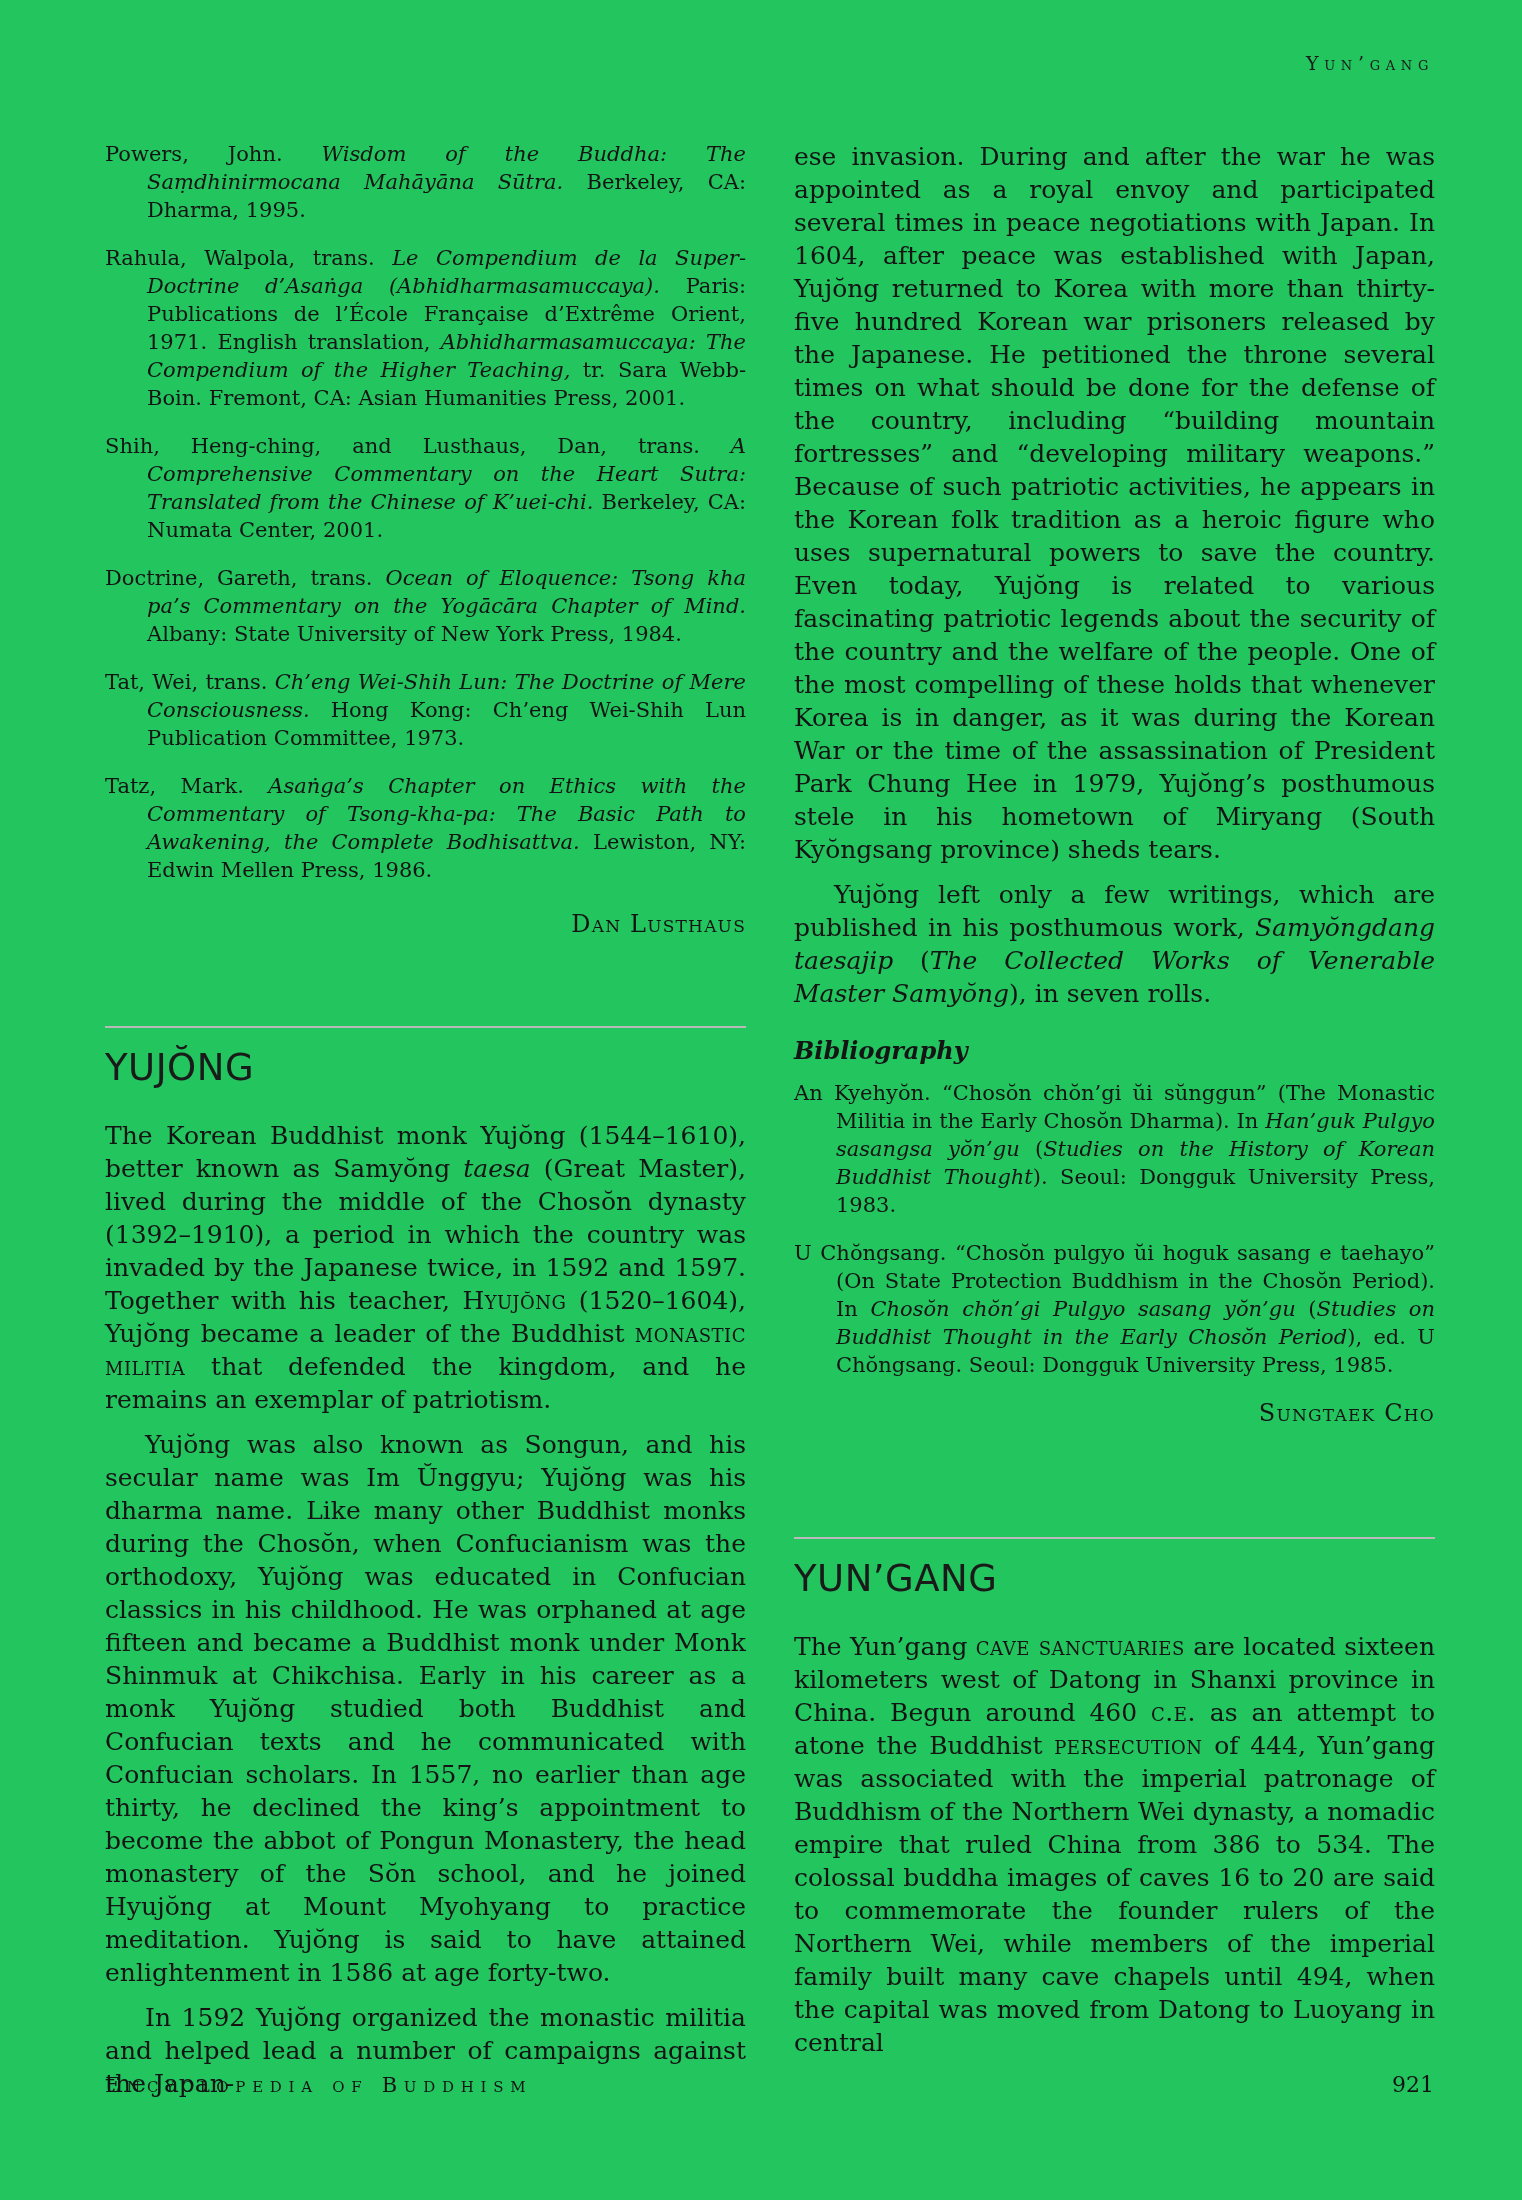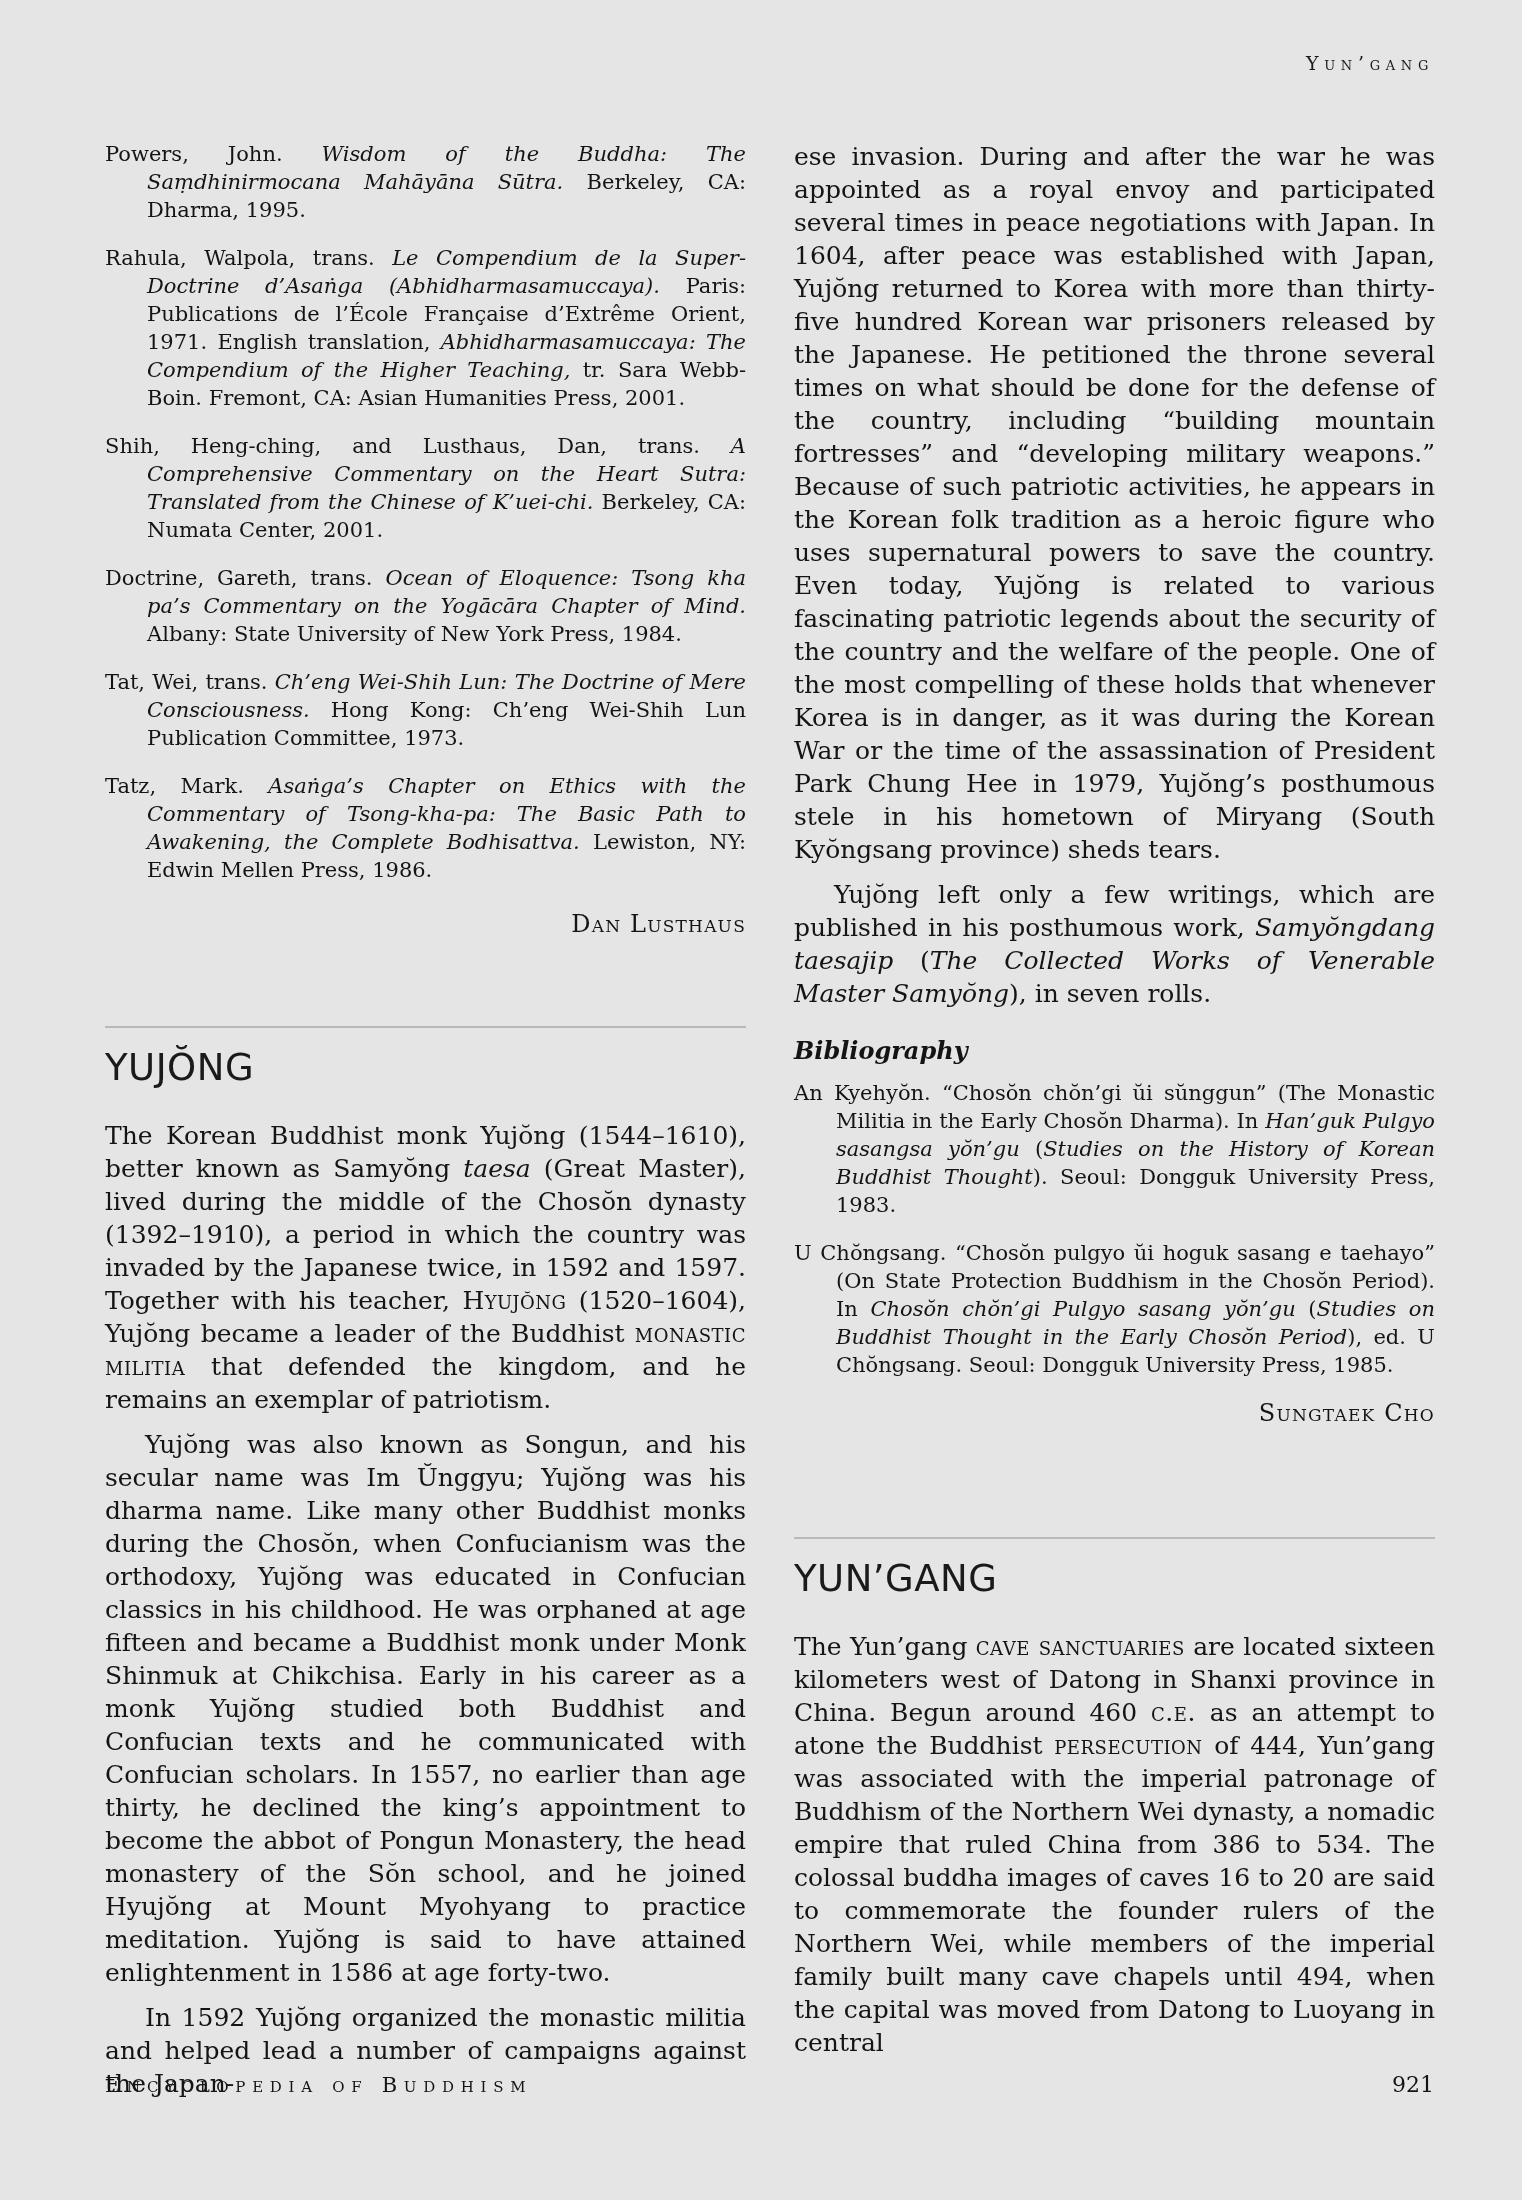--- a/index.html
+++ b/index.html
@@ -1,20 +1,20 @@
 <!DOCTYPE html>
 <html><head>
 <meta charset="utf-8">
 <style>
   html, body { margin: 0; padding: 0; background: #ffffff; }
   .page {
     position: relative;
     width: 1522px;
     height: 2200px;
-    background: #e5e5e5;
+    background: #22c55e;
     color: #141414;
     font-family: "DejaVu Serif", "Liberation Serif", serif;
     overflow: hidden;
   }
   .running-head {
     position: absolute;
     top: 52px;
     right: 88px;
     font-size: 19px;
     font-variant: small-caps;

